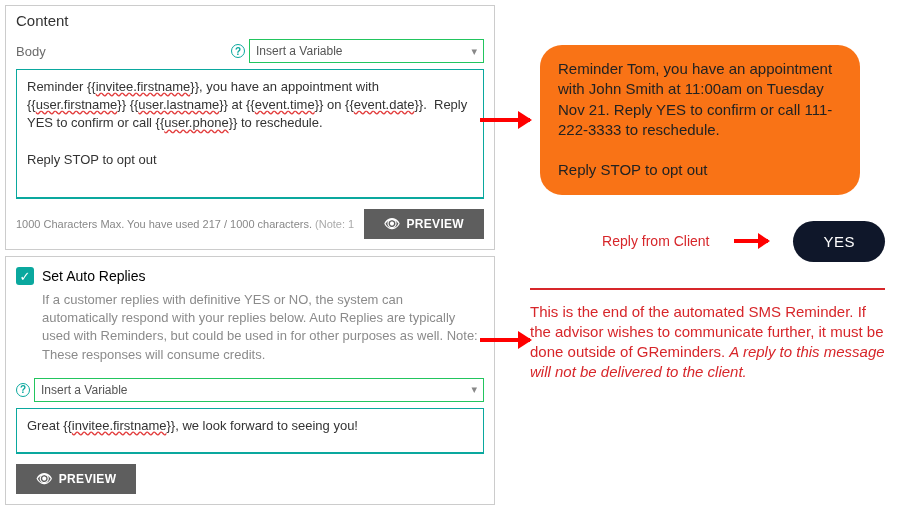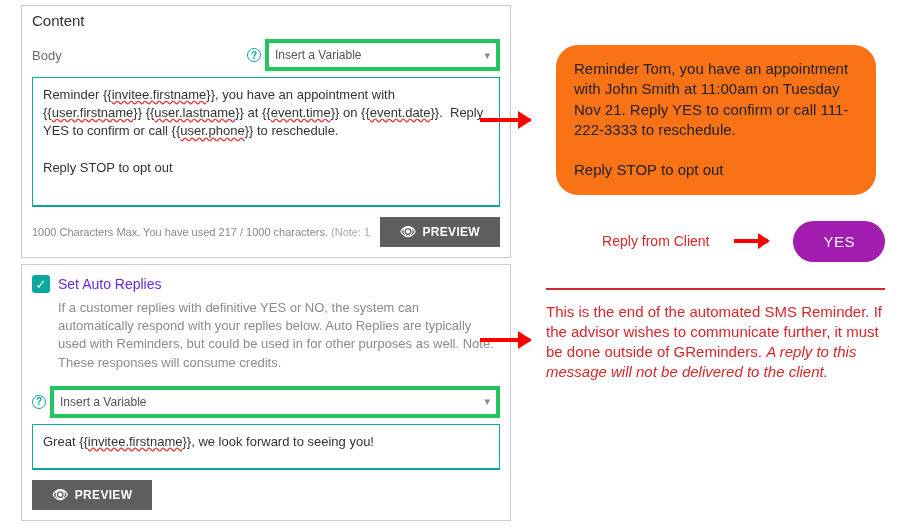--- a/index.html
+++ b/index.html
@@ -10,21 +10,20 @@
       width: 900px;
       height: 530px;
       background: #fff;
       position: relative;
       padding: 5px;
       display: flex;
     }
     .left-col {
       width: 490px;
       flex-shrink: 0;
-      margin-left: 16px;
     }
     .right-col {
       flex: 1;
       padding-left: 25px;
       position: relative;
     }
     .panel {
       border: 1px solid #ccc;
       background: #fff;
       position: relative;
@@ -53,22 +52,22 @@
       height: 14px;
       border: 1px solid #0aa89e;
       border-radius: 50%;
       color: #0aa89e;
       font-size: 10px;
       font-weight: bold;
       margin-right: 4px;
     }
     .var-select {
       flex: 1;
-      height: 32px;
-      border: 4px solid #22c55e;
+      height: 24px;
+      border: 1px solid #22c55e;
       background: #fff;
       padding: 0 24px 0 6px;
       font-size: 12px;
       color: #555;
       position: relative;
       display: flex;
       align-items: center;
       cursor: pointer;
     }
     .var-select::after {
@@ -144,21 +143,21 @@
       background: #0aa89e;
       display: inline-flex;
       align-items: center;
       justify-content: center;
       color: #fff;
       font-size: 13px;
       cursor: pointer;
     }
     .auto-replies-title {
       font-size: 14px;
-      color: #6d28d9;
+      color: #000000;
     }
     .auto-desc {
       padding: 0 12px 12px 36px;
       font-size: 13px;
       color: #8b8b8b;
       line-height: 1.4;
     }
 
     
     .bubble {
@@ -178,21 +177,21 @@
       align-items: center;
       justify-content: flex-end;
       gap: 25px;
       margin: 26px 10px 26px 0;
     }
     .client-label {
       color: #d7262a;
       font-size: 14px;
     }
     .yes-pill {
-      background: #a21caf;
+      background: #0f172a;
       color: #fff;
       font-size: 15px;
       padding: 12px 30px;
       border-radius: 22px;
       letter-spacing: .5px;
     }
     .hr-red {
       height: 2px;
       background: #d7262a;
       margin: 22px 10px 12px 10px;

